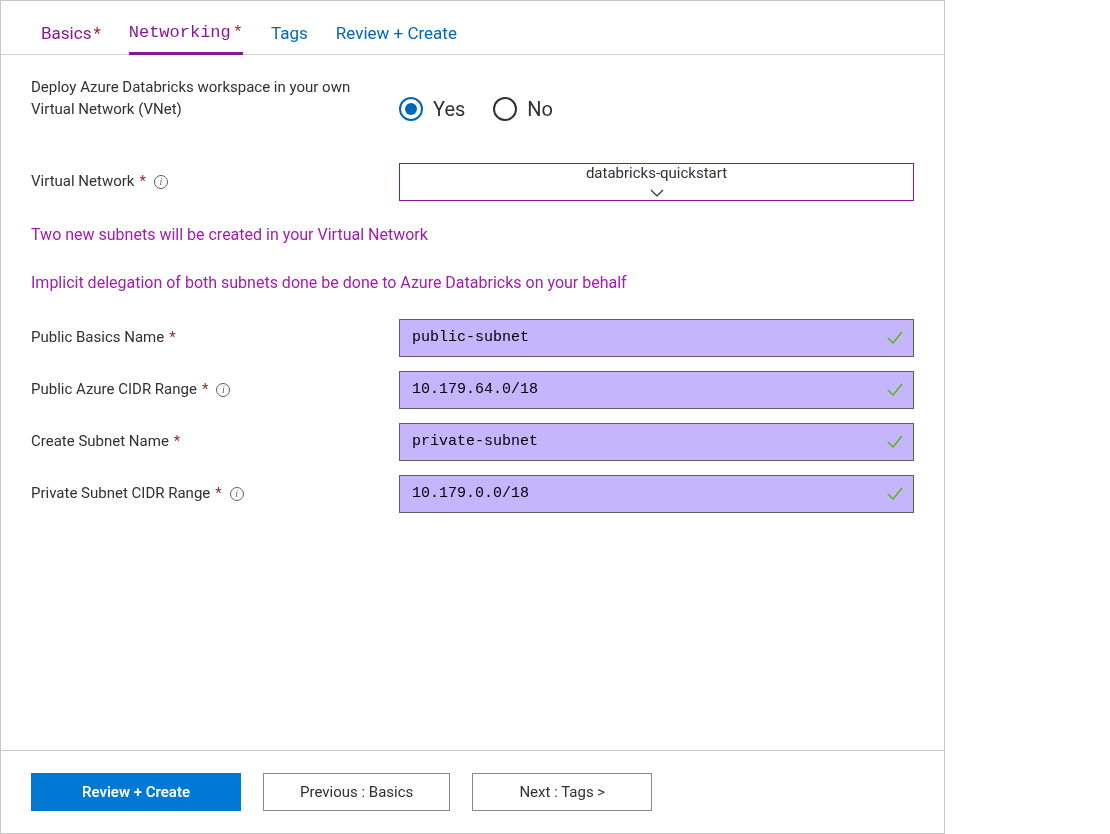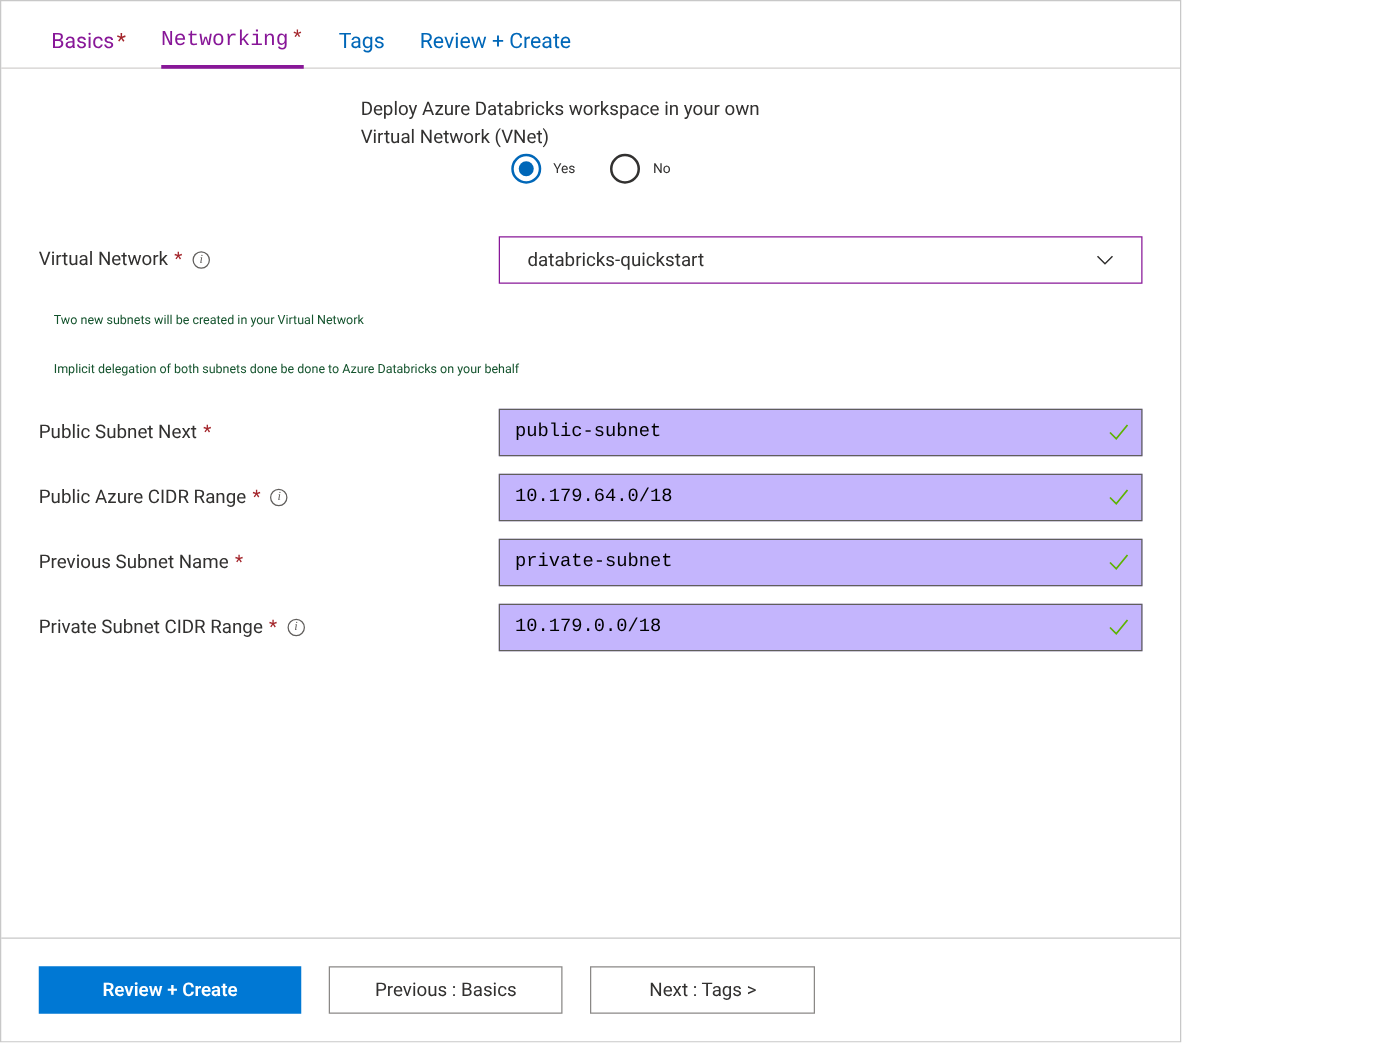--- a/index.html
+++ b/index.html
@@ -52,22 +52,21 @@
   }
   .form-area {
     padding: 22px 30px 0 30px;
   }
   .field-row {
     display: flex;
     align-items: center;
     margin-bottom: 14px;
   }
   .field-row.top-align {
-    align-items: center;
-    flex-direction: column;
+    align-items: flex-end;
   }
   .field-label {
     width: 368px;
     font-size: 15px;
     color: #323130;
     line-height: 1.45;
     display: flex;
     align-items: center;
     gap: 4px;
     flex-shrink: 0;
@@ -101,21 +100,21 @@
   .radio-group {
     display: flex;
     gap: 28px;
     align-items: center;
     padding-top: 2px;
   }
   .radio-option {
     display: flex;
     align-items: center;
     gap: 10px;
-    font-size: 11px;
+    font-size: 20px;
     cursor: pointer;
   }
   .radio-outer {
     width: 24px;
     height: 24px;
     border-radius: 50%;
     display: flex;
     align-items: center;
     justify-content: center;
   }
@@ -131,37 +130,38 @@
     border-radius: 50%;
     background: #0067b8;
   }
   .select-box {
     width: 100%;
     height: 38px;
     border: 1px solid #881798;
     display: flex;
     align-items: center;
     justify-content: space-between;
-    padding: 0 22px;
+    padding: 0 0;
     font-size: 15px;
     cursor: pointer;
     background: #fff;
+    flex-direction: column;
   }
   .chevron-down {
     width: 14px;
     height: 14px;
   }
   .chevron-down svg {
     width: 100%;
     height: 100%;
   }
   .info-text {
-    font-size: 10px;
-    color: #14532d;
-    margin: 22px 0 24px 12px;
+    font-size: 16px;
+    color: #a21caf;
+    margin: 22px 0 24px 0;
     line-height: 1.5;
   }
   .text-input-wrap {
     position: relative;
     width: 100%;
   }
   .text-input {
     width: 100%;
     height: 38px;
     border: 1px solid #605e5c;
@@ -280,21 +280,21 @@
           </span>
         </div>
       </div>
     </div>
 
     <div class="info-text">Two new subnets will be created in your Virtual Network</div>
     <div class="info-text">Implicit delegation of both subnets done be done to Azure Databricks on your behalf</div>
 
     <div class="field-row">
       <div class="field-label">
-        <span>Public Subnet Next</span>
+        <span>Public Basics Name</span>
         <span class="req">*</span>
       </div>
       <div class="field-control">
         <div class="text-input-wrap">
           <input class="text-input" type="text" value="public-subnet" style="">
           <span class="check-icon">
             <svg viewBox="0 0 18 18">
                 <path d="M2 9 L7 14 L16 3" fill="none" stroke="#5db300" stroke-width="1.4"></path>
               </svg>
           </span>
@@ -315,21 +315,21 @@
             <svg viewBox="0 0 18 18">
                 <path d="M2 9 L7 14 L16 3" fill="none" stroke="#5db300" stroke-width="1.4"></path>
               </svg>
           </span>
         </div>
       </div>
     </div>
 
     <div class="field-row">
       <div class="field-label">
-        <span>Previous Subnet Name</span>
+        <span>Create Subnet Name</span>
         <span class="req">*</span>
       </div>
       <div class="field-control">
         <div class="text-input-wrap">
           <input class="text-input" type="text" value="private-subnet" style="">
           <span class="check-icon">
             <svg viewBox="0 0 18 18">
                 <path d="M2 9 L7 14 L16 3" fill="none" stroke="#5db300" stroke-width="1.4"></path>
               </svg>
           </span>

